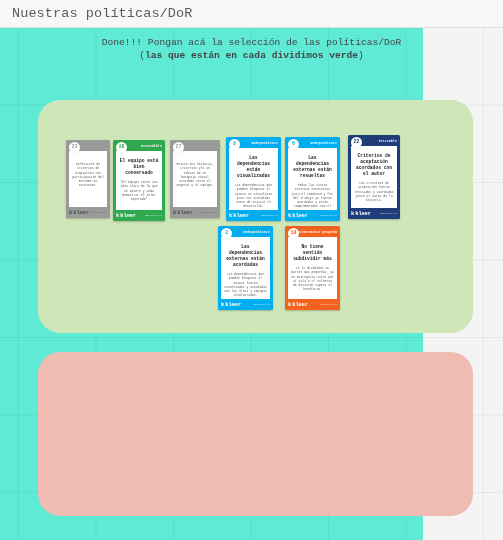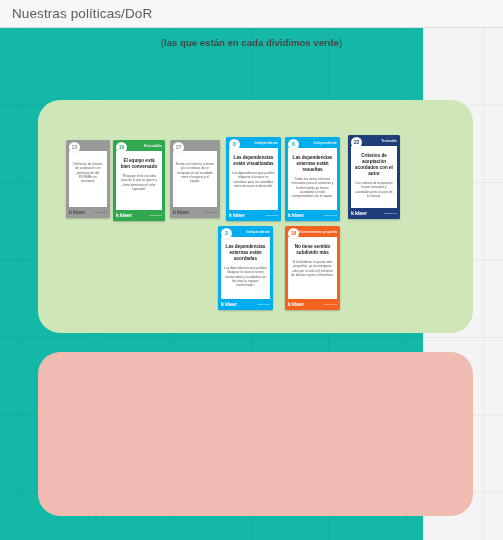--- a/index.html
+++ b/index.html
@@ -9,21 +9,22 @@
     height: 540px;
     overflow: hidden;
     background: #f4f4f4;
     font-family: "Liberation Sans", sans-serif;
   }
 
   #board {
     position: relative;
     width: 423px;
     height: 540px;
-    background: #14b8a6;
+    background: #5eead4;
+    font-family: Liberation Mono, monospace;
   }
 
   
   #grid {
     position: absolute;
     left: 0; top: 0;
     width: 503px; height: 540px;
     background-image:
       linear-gradient(to right, rgba(0,0,0,0.055) 1px, transparent 1px),
       linear-gradient(to bottom, rgba(0,0,0,0.055) 1px, transparent 1px);
@@ -215,20 +216,21 @@
 
 <div id="board">
 
   <div id="grid"></div>
 
   <div id="titlebar">
     <div id="board-title">Nuestras políticas/DoR</div>
   </div>
 
   <div id="instructions">
+    <div class="line1">Done!!! Pongan acá la selección de las políticas/DoR</div>
     <div class="line2"><span>(</span><b>las que están en cada dividimos verde</b><span>)</span></div>
   </div>
 
   <div id="zone-green" class="zone" style="background: rgb(207, 230, 185);"></div>
   <div id="zone-red" class="zone" style="background: rgb(240, 188, 178);"></div>
 
   <div id="cards-layer">
       <div class="card light" style="left: 66px; top: 140px; width: 44px; height: 78px; background: rgb(154, 154, 154);">
         <div class="card-head">
           <div class="card-badge" style="color: rgb(154, 154, 154);">23</div>

